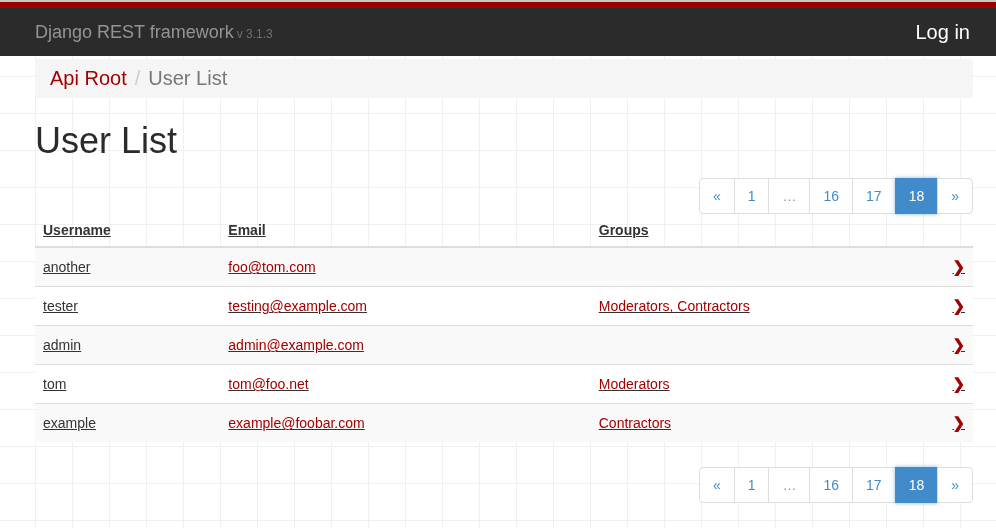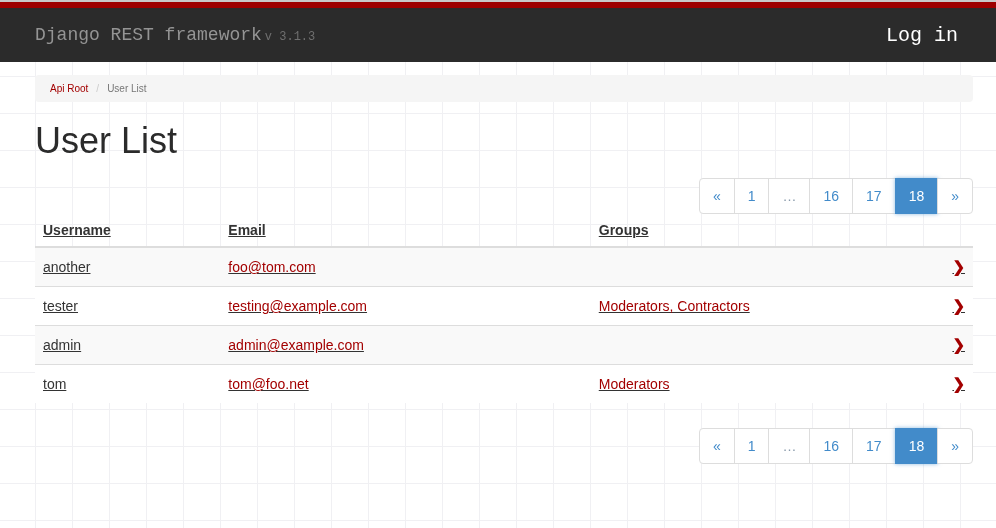--- a/index.html
+++ b/index.html
@@ -13,36 +13,35 @@
       linear-gradient(to right, #f0f0f3 1px, transparent 1px),
       linear-gradient(to bottom, #f0f0f3 1px, transparent 1px);
     background-size: 37px 37px;
     background-position: -2px 2px;
   }
 
   
   .top-line { height: 2px; background: #c9c9c9; }
   .red-bar  { height: 6px; background: #9d0000; }
   .navbar {
-    height: 54px; background: #2b2b2b;
+    height: 48px; background: #2b2b2b;
     display: flex; align-items: center; justify-content: space-between;
-    padding: 0 38px 0 35px;
-    font-family: Liberation Mono, monospace;
+    padding: 0 26px 0 35px;
   }
   .brand { color: #949494; font-size: 18px; text-decoration: none; }
   .brand .version { font-size: 12px; color: #6f6f6f; margin-left: 3px; }
   .login-link { color: #ffffff; font-size: 20px; text-decoration: none; }
 
   
   .container { width: 938px; margin-left: 35px; }
 
   
   .breadcrumb {
-    margin-top: 13px; background: #f5f5f5; border-radius: 4px;
-    padding: 8px 15px; font-size: 10px; list-style: none;
+    margin-top: 3px; background: #f5f5f5; border-radius: 4px;
+    padding: 8px 15px; font-size: 20px; list-style: none;
     display: flex; align-items: center;
   }
   .breadcrumb a { color: #a30000; text-decoration: none; }
   .breadcrumb .sep { color: #cccccc; padding: 0 8px; }
   .breadcrumb .active { color: #777777; }
 
   
   .title-row { display: flex; justify-content: space-between; align-items: flex-start; margin-top: 16px; }
   h1.page-title { margin: 2px 0 0 0; font-size: 36px; font-weight: 400; color: #2b2b2b; line-height: 1.15; }
   .toolbar { margin-top: 5px; white-space: nowrap; }
@@ -172,20 +171,26 @@
         <td><a class="red-link" href="#">admin@example.com</a></td>
         <td><a class="red-link" href="#"></a></td>
         <td class="arrow-cell"><a class="detail-chevron" href="#">❯</a></td>
       </tr>
       <tr>
         <td class="username">tom</td>
         <td><a class="red-link" href="#">tom@foo.net</a></td>
         <td><a class="red-link" href="#">Moderators</a></td>
         <td class="arrow-cell"><a class="detail-chevron" href="#">❯</a></td>
       </tr>
+      <tr>
+        <td class="username">example</td>
+        <td><a class="red-link" href="#">example@foobar.com</a></td>
+        <td><a class="red-link" href="#">Contractors</a></td>
+        <td class="arrow-cell"><a class="detail-chevron" href="#">❯</a></td>
+      </tr>
     </tbody>
   </table>
 
   <div class="pagination-row bottom">
     <ul class="pagination">
       <li>
           <a href="#">«</a>
         </li>
       <li>
           <a href="#">1</a>

